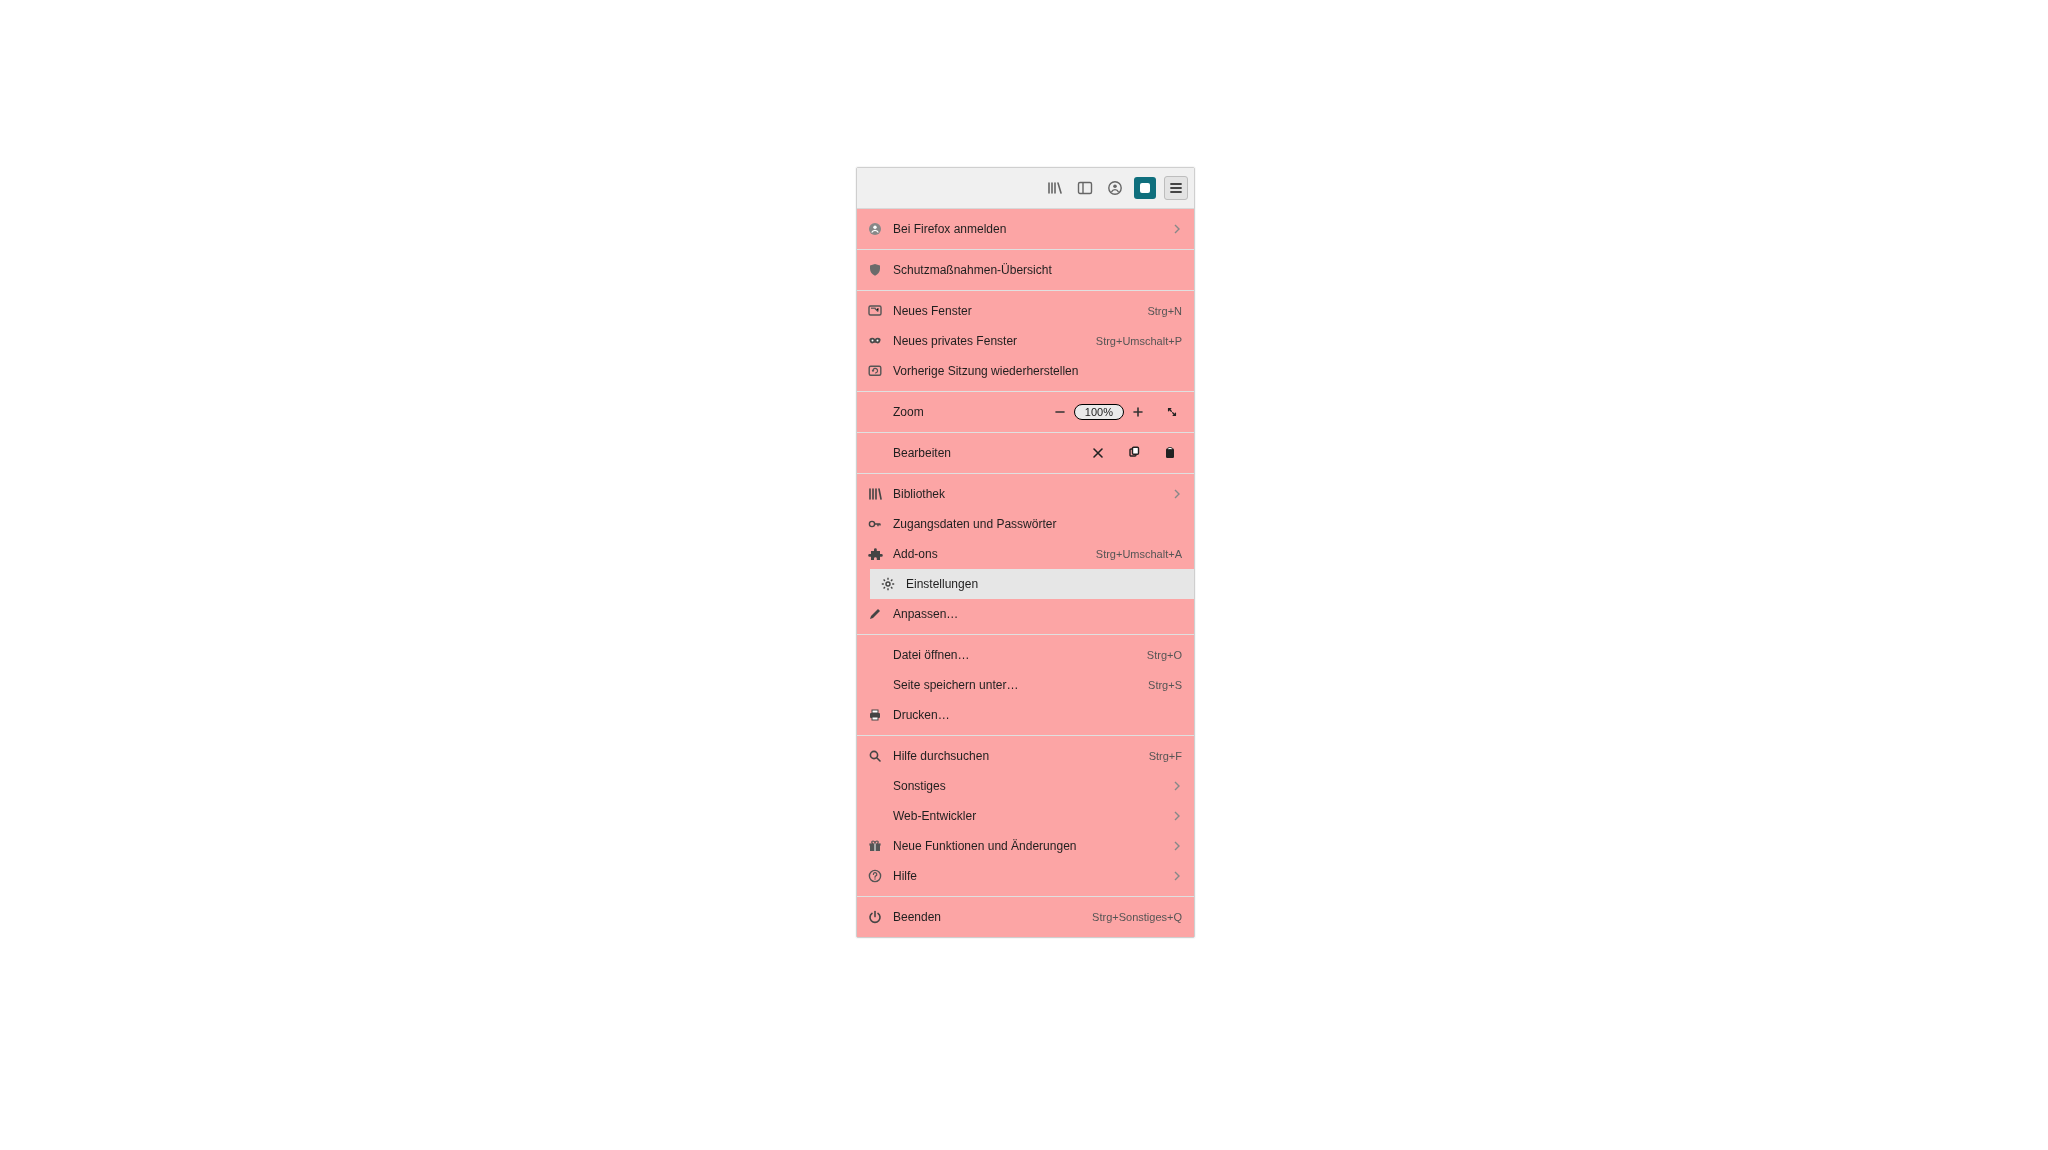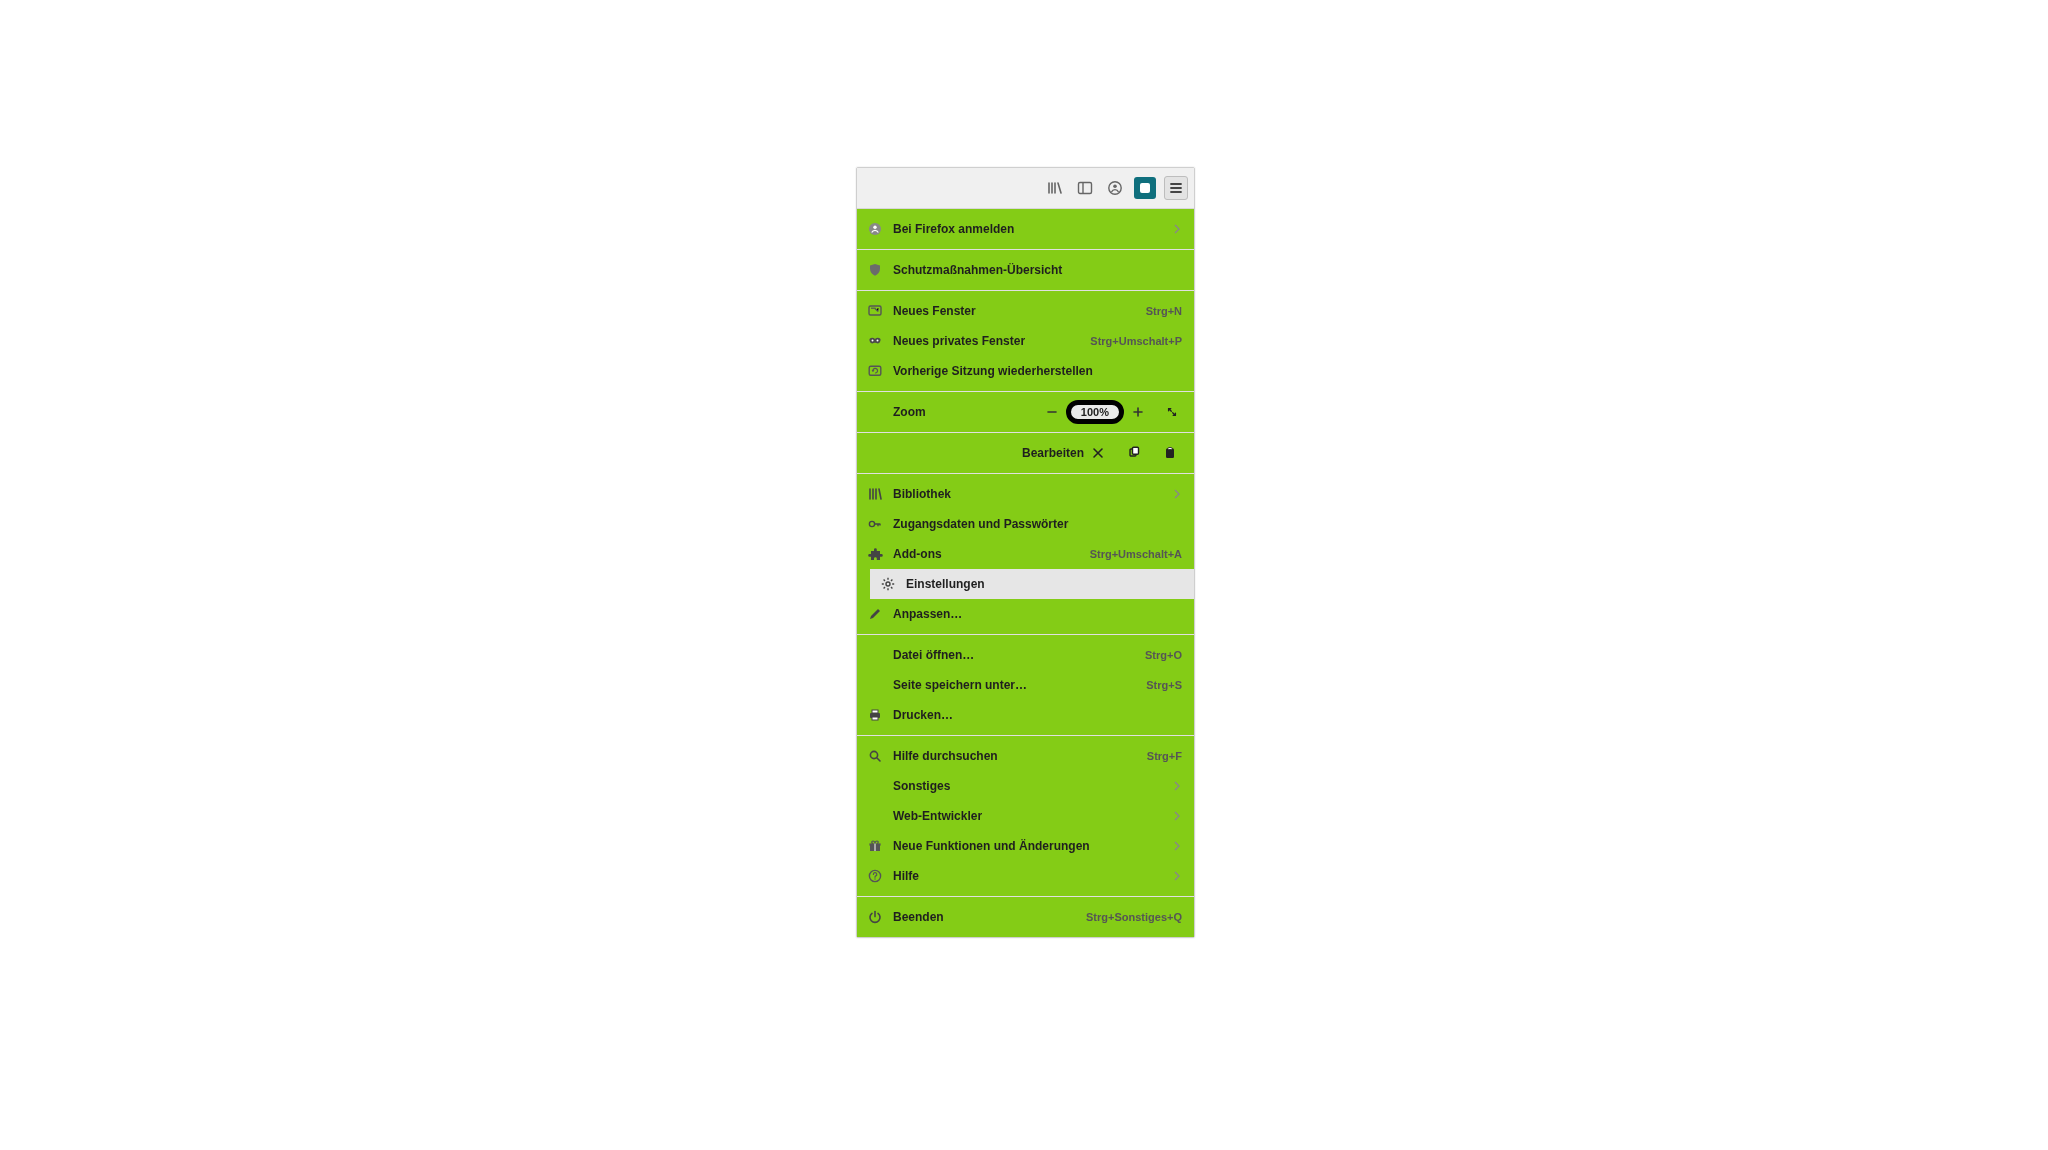--- a/index.html
+++ b/index.html
@@ -43,22 +43,21 @@
   }
   .toolbar .tbtn.addon {
     background: #0f6f7d;
     color: #fff;
   }
   .toolbar .tbtn.menu-open {
     background: #e3e3e3;
     border: 1px solid #bdbdbd;
   }
   .menu {
-    background: #84cc16;
-    font-weight: bold;
+    background: #fca5a5;
   }
   .section {
     padding: 5px 0;
     border-top: 1px solid #e0e0e0;
   }
   .section.first { border-top: none; }
   .row {
     display: flex;
     align-items: center;
     height: 30px;
@@ -96,39 +95,39 @@
     height: 24px;
     display: flex;
     align-items: center;
     justify-content: center;
     color: #333;
     background: transparent;
     border: none;
   }
   .zoom-row .zval {
     background: #eaeaea;
-    border: 5px solid #000000;
+    border: 1px solid #000000;
     border-radius: 12px;
     padding: 1px 10px;
     font-size: 11px;
     color: #222;
     margin: 0 2px;
   }
   .zoom-row .fs {
     margin-left: 10px;
   }
 
   
   .edit-row {
     display: flex;
     align-items: center;
     height: 30px;
     padding: 0 10px 0 36px;
   }
-  .edit-row .lab { flex: 1; color: #1f1f1f; text-align: right; }
+  .edit-row .lab { flex: 1; color: #1f1f1f; }
   .edit-row .ebtn {
     width: 28px;
     height: 24px;
     display: flex;
     align-items: center;
     justify-content: center;
     color: #222;
   }
   .edit-row .ebtn + .ebtn { margin-left: 8px; }
 

